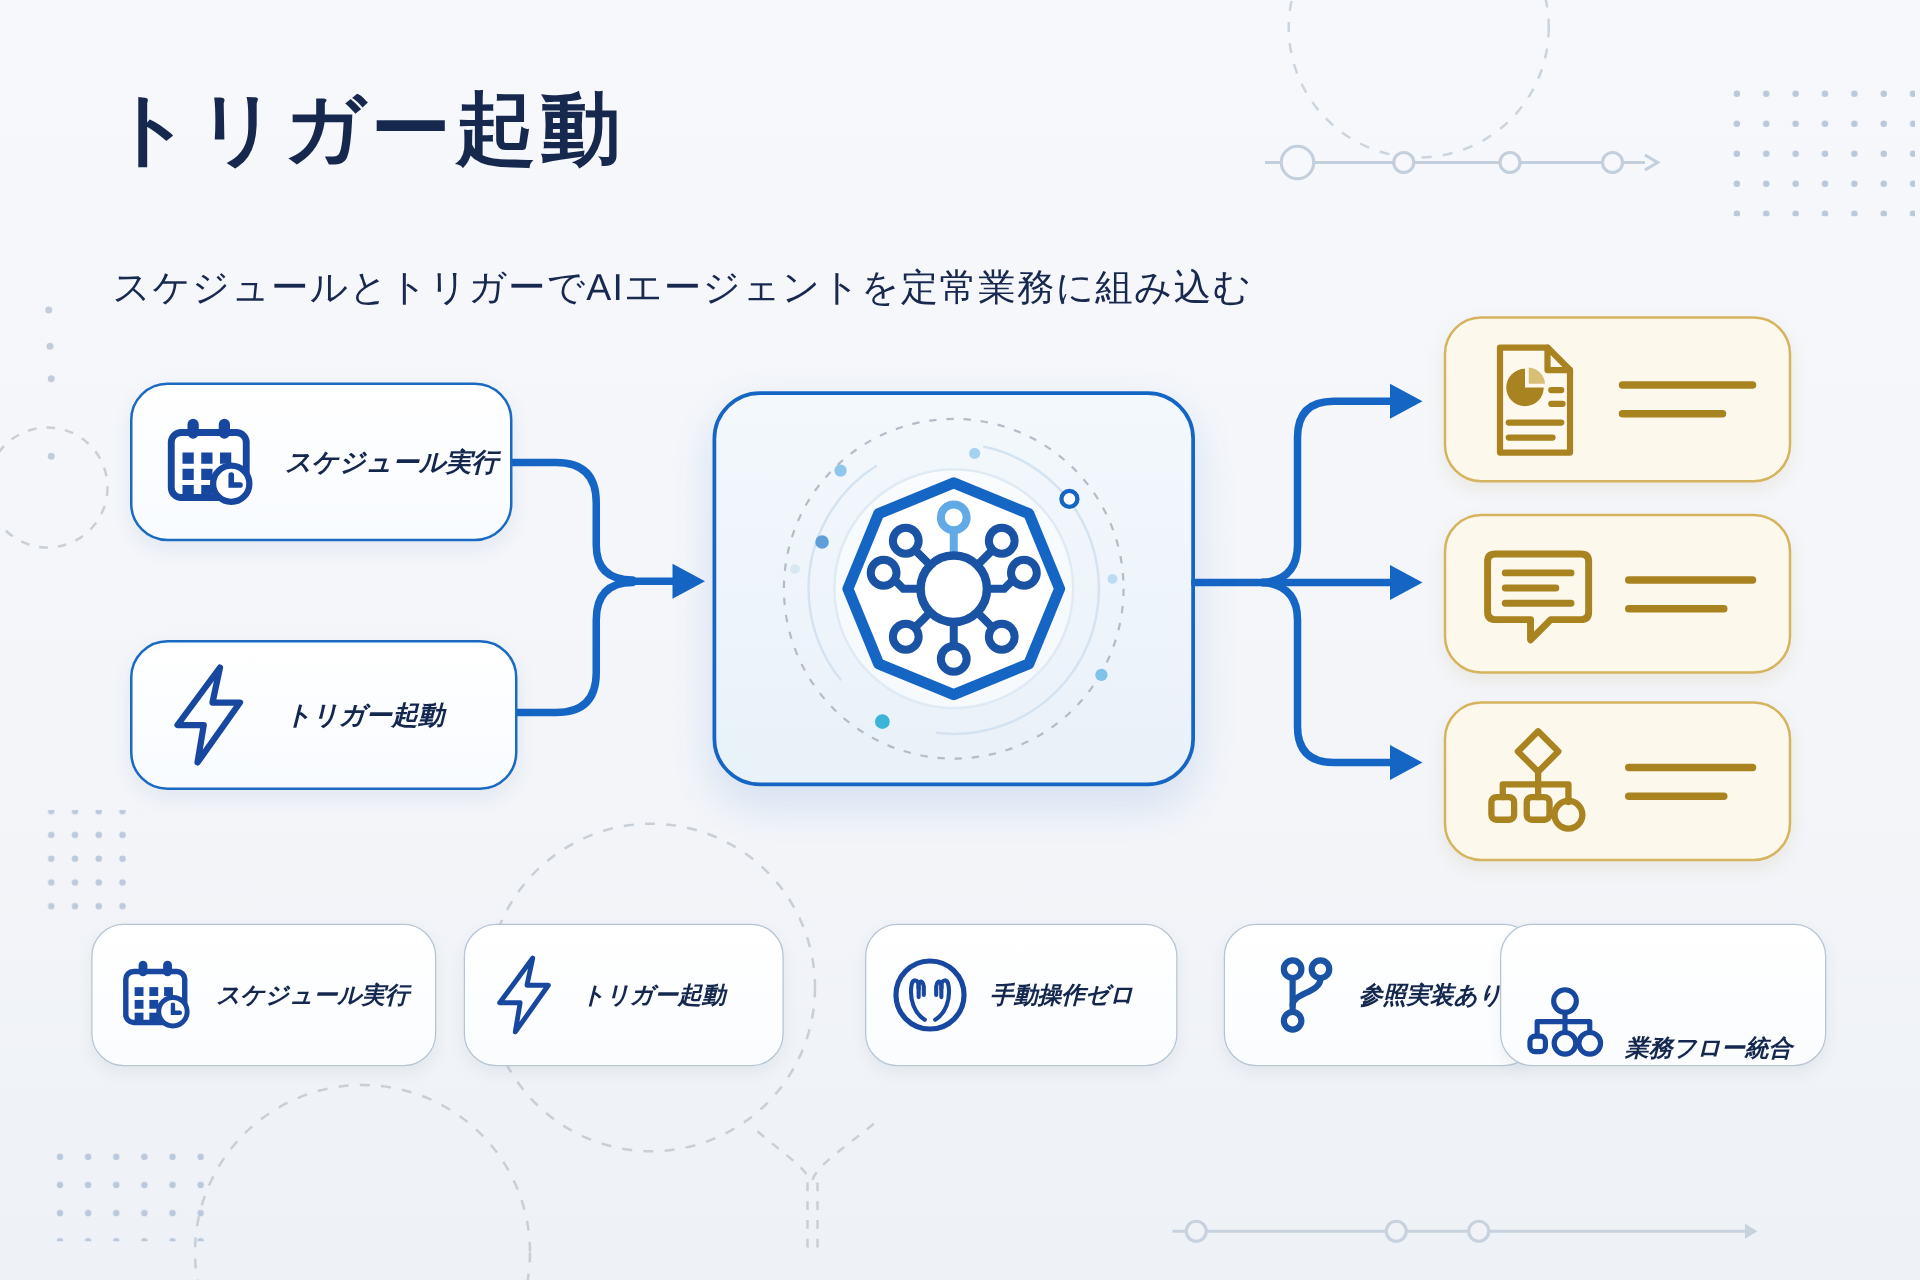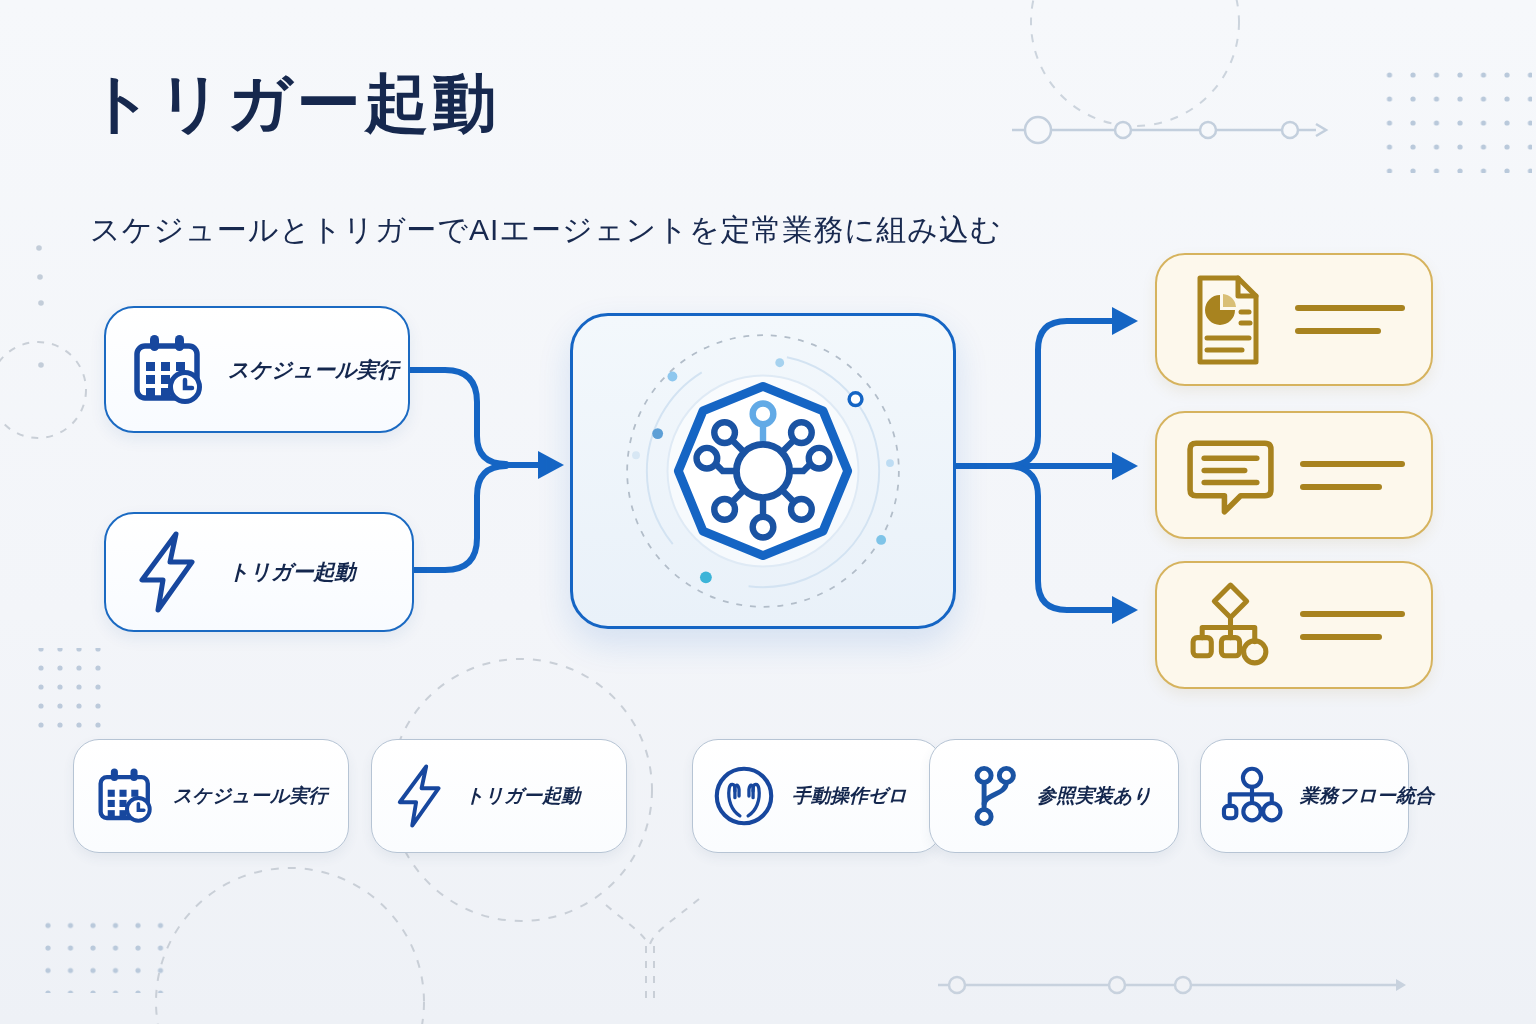--- a/index.html
+++ b/index.html
@@ -321,36 +321,36 @@
           <path d="M-5,24 C-15,18 -20,5 -18,-9 C-17,-16 -11,-16 -11,-8 L-11,2"></path>
           <path d="M-11,-6 C-12,-14 -7,-16 -6,-8 L-6,0"></path>
           <path d="M5,24 C15,18 20,5 18,-9 C17,-16 11,-16 11,-8 L11,2"></path>
           <path d="M11,-6 C12,-14 7,-16 6,-8 L6,0"></path>
         </g>
       </svg>
     </span>
     <span class="label">手動操作ゼロ</span>
   </div>
 
-  <div class="card feature-card" style="left:929px; width:250px;padding-left:36px;">
+  <div class="card feature-card" style="left:979px; width:250px;padding-left:36px;">
     <span class="icon-wrap" style="width:56px;">
       <svg width="52" height="66" viewBox="-30 -40 60 80">
         <g stroke="#1a53a3" stroke-width="6" fill="#ffffff" stroke-linecap="round">
           <line x1="-12" y1="-16" x2="-12" y2="16"></line>
           <path d="M15,-16 C15,-2 -12,-2 -12,10" fill="none"></path>
           <circle cx="-12" cy="-25" r="8.5"></circle>
           <circle cx="15" cy="-25" r="8.5"></circle>
           <circle cx="-12" cy="25" r="8.5"></circle>
         </g>
       </svg>
     </span>
     <span class="label">参照実装あり</span>
   </div>
 
-  <div class="card feature-card" style="left:1200px; width:209px;">
+  <div class="card feature-card" style="left:1200px; width:261px;align-items:flex-end;">
     <span class="icon-wrap">
       <svg width="66" height="66" viewBox="-40 -40 80 80">
         <g stroke="#17479e" stroke-width="5" fill="none" stroke-linejoin="round" stroke-linecap="round">
           <circle cx="0" cy="-22" r="11"></circle>
           <path d="M0,-11 V-2 M-27,-2 H24 M-27,-2 V9 M0,-2 V8 M24,-2 V8"></path>
           <rect x="-34" y="12" width="15" height="15" rx="5"></rect>
           <circle cx="0" cy="19" r="10.5"></circle>
           <circle cx="24" cy="19" r="10.5"></circle>
         </g>
       </svg>

